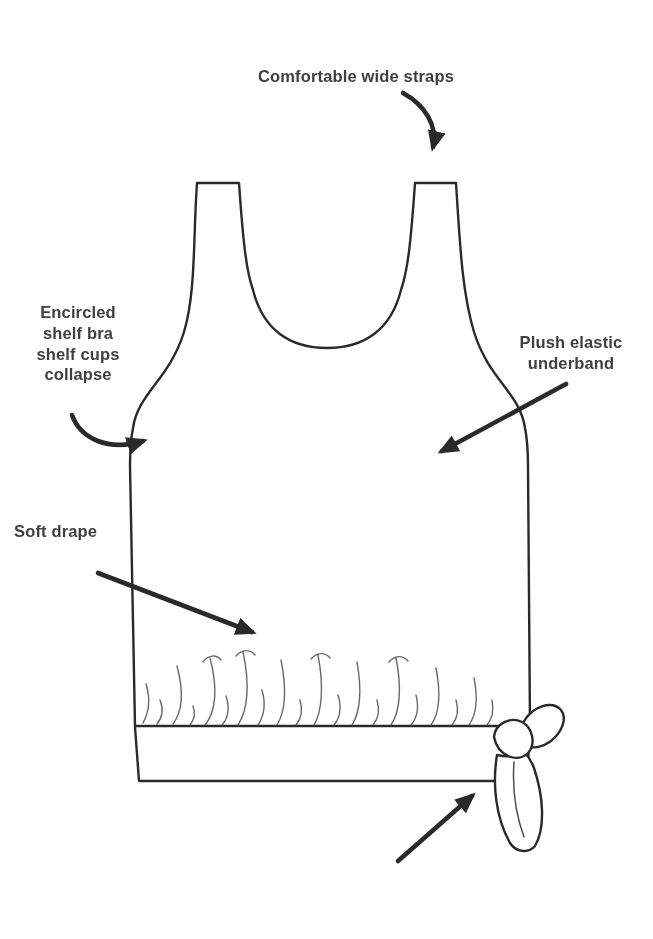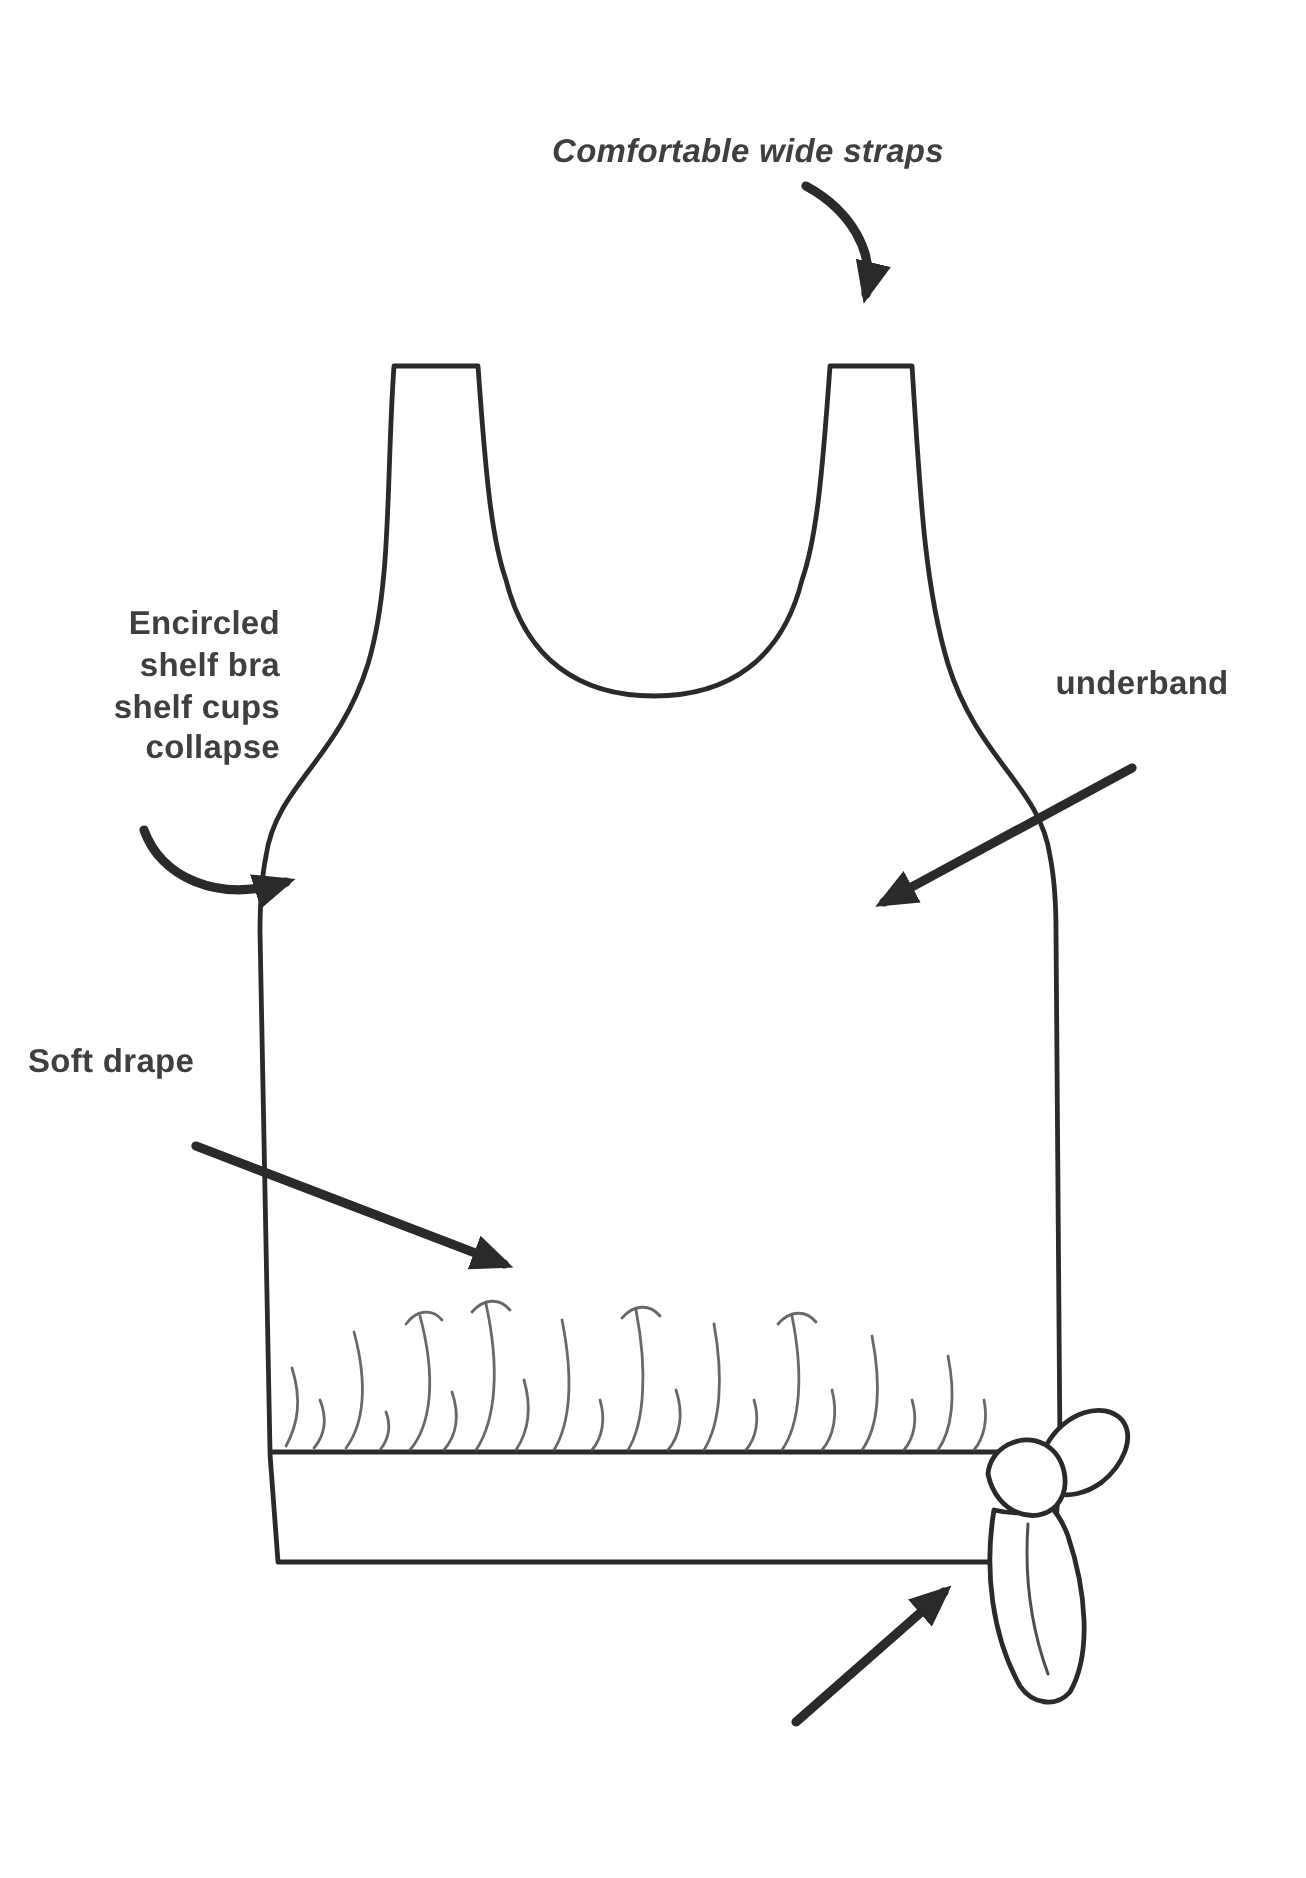--- a/index.html
+++ b/index.html
@@ -21,22 +21,22 @@
   .label{
     position:absolute;
     color:var(--text);
     font-weight:bold;
     font-size:16.5px;
     line-height:1.26;
     letter-spacing:.15px;
   }
   .center{text-align:center;}
   .ln{display:block;}
-  .straps{left:238px;top:66px;width:272px;font-style:italic;}
-  .shelf-bra{left:16px;top:302px;width:124px;text-align:right;}
+  .straps{left:220px;top:66px;width:272px;}
+  .shelf-bra{left:16px;top:302px;width:124px;}
   .underband{left:504px;top:332px;width:134px;}
   .fabric{left:14px;top:521px;width:130px;}
   .hemline{left:196px;top:847px;width:284px;}
 
   .outline{stroke:var(--ink);stroke-width:2.4;fill:none;stroke-linecap:round;stroke-linejoin:round;}
   .outline-fill{stroke:var(--ink);stroke-width:2.4;fill:#ffffff;stroke-linecap:round;stroke-linejoin:round;}
   .wisp{stroke:#4e4e4e;stroke-width:1.4;fill:none;stroke-linecap:round;opacity:.85;}
   .crease{stroke:#4e4e4e;stroke-width:1.5;fill:none;stroke-linecap:round;}
   .arrow{stroke:var(--ink);stroke-width:4.6;fill:none;stroke-linecap:round;}
 </style>
@@ -127,20 +127,21 @@
   </div>
 
   <div class="label shelf-bra center">
     <span class="ln">Encircled</span>
     <span class="ln">shelf bra</span>
     <span class="ln">shelf cups</span>
     <span class="ln">collapse</span>
   </div>
 
   <div class="label underband center">
+    <span class="ln">Plush elastic</span>
     <span class="ln">underband</span>
   </div>
 
   <div class="label fabric">
     <span class="ln">Soft drape</span>
   </div>
 
 
 </div>
 

